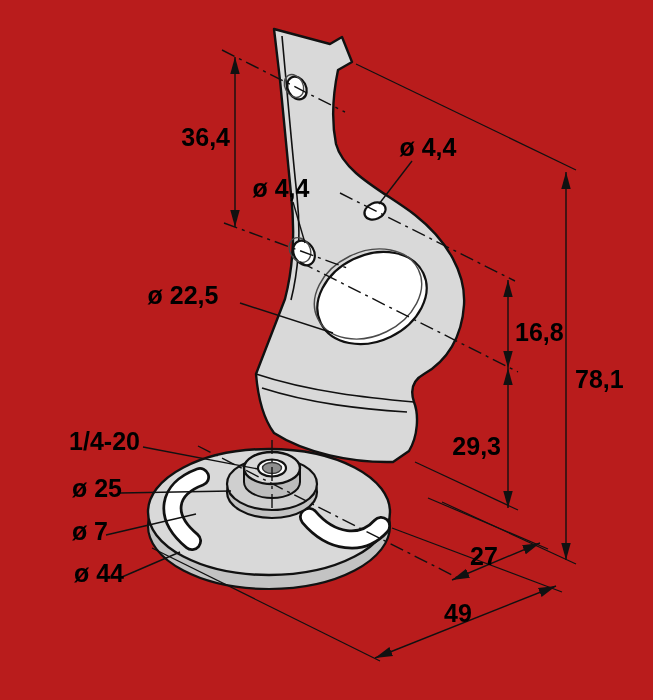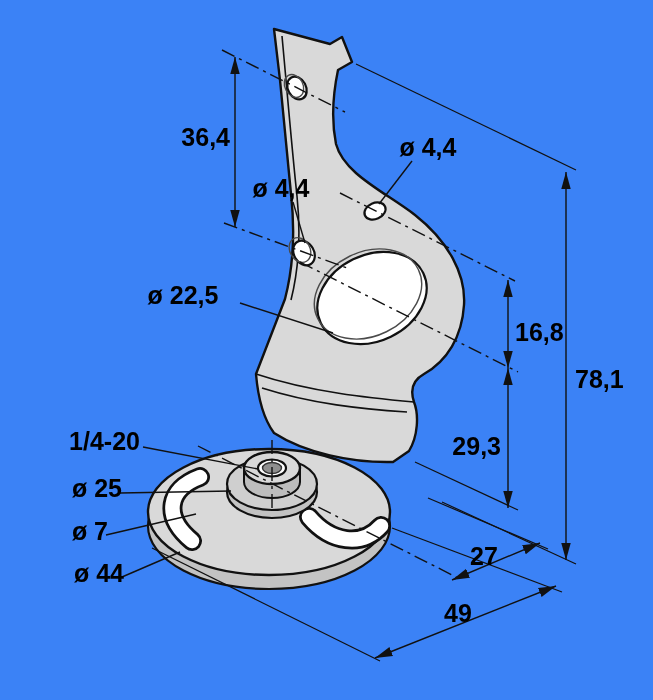--- a/index.html
+++ b/index.html
@@ -5,21 +5,21 @@
   html, body {
     margin: 0;
     padding: 0;
     background: #ffffff;
     font-family: "Liberation Sans", sans-serif;
   }
   .canvas {
     position: relative;
     width: 653px;
     height: 700px;
-    background: #3b82f6;
+    background: #b91c1c;
     overflow: hidden;
   }
   svg { display: block; }
   .part {
     fill: #d9d9d9;
     stroke: #111111;
     stroke-width: 2.4;
     stroke-linejoin: round;
   }
   .part-dark  { fill: #c3c3c3; stroke: #111111; stroke-width: 2.2; stroke-linejoin: round; }

